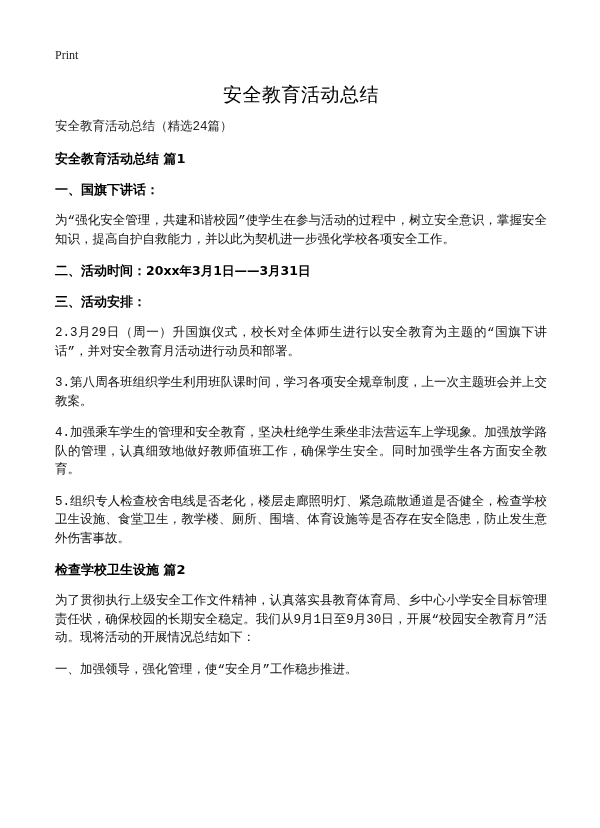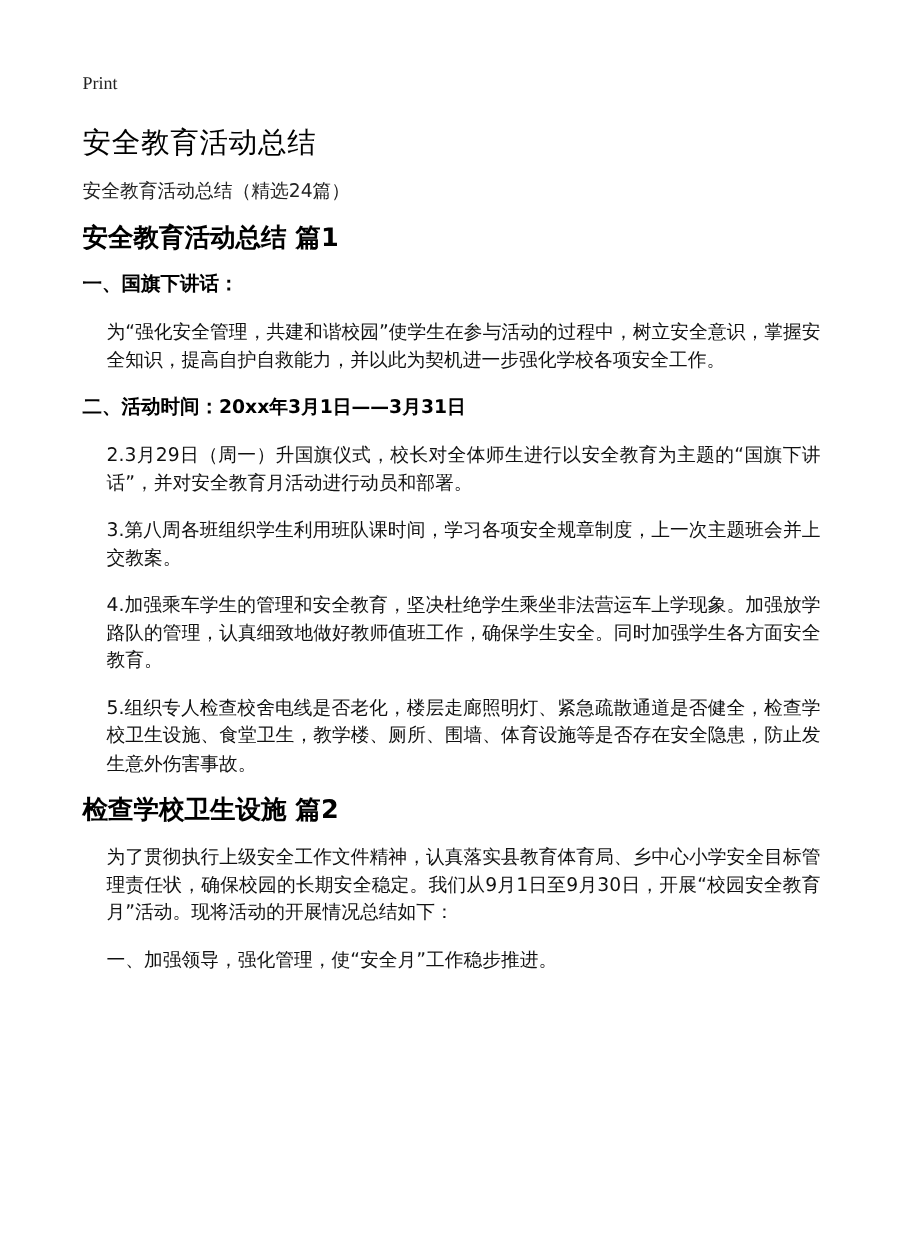--- a/index.html
+++ b/index.html
@@ -1,42 +1,43 @@
 <!DOCTYPE html>
 <html><head>
 <meta charset="utf-8">
 <style>
   html, body { margin: 0; padding: 0; background: #ffffff; }
   body { width: 600px; height: 828px; overflow: hidden; position: relative;
          font-family: "DejaVu Sans", "Liberation Sans", sans-serif; color: #111; }
   .page { position: absolute; left: 55px; top: 0; width: 492px; }
   .print { position: absolute; top: 48px; left: 0; font-family: Liberation Serif, serif; font-size: 12px; color: #222; }
-  .title { position: absolute; top: 82px; left: 0; width: 492px; font-size: 19px; font-weight: normal; color: #000; letter-spacing: 0.5px; }
+  .title { position: absolute; top: 82px; left: 0; width: 492px; text-align: center; font-size: 19px; font-weight: normal; color: #000; letter-spacing: 0.5px; }
   .flow { position: absolute; top: 118px; left: 0; width: 492px; }
-  .subtitle { font-size: 12.5px; color: #222; margin: 0 0 14px 0; line-height: 18px; }
-  .h-article { font-size: 17px; font-weight: bold; margin: 0 0 13px 0; line-height: 18px; color: #000; }
+  .subtitle { font-size: 12.5px; color: #222; margin: 0 0 14px 0; line-height: 18px; font-family: Liberation Mono, monospace; }
+  .h-article { font-size: 13px; font-weight: bold; margin: 0 0 13px 0; line-height: 18px; color: #000; }
   .h-section { font-size: 13px; font-weight: bold; margin: 0 0 13px 0; line-height: 18px; color: #000; }
   .h-section .inline-val { font-weight: bold; font-size: 12.5px; }
-  .para { font-size: 12.5px; line-height: 18.5px; margin: 0 0 13px 16px; color: #111; text-align: justify; }
+  .para { font-size: 12.5px; line-height: 18.5px; margin: 0 0 13px 0; color: #111; text-align: justify; font-family: Liberation Mono, monospace; }
 </style>
 </head>
 <body>
 
 <div class="page">
   <div class="print">Print</div>
   <div class="title">安全教育活动总结</div>
 
   <div class="flow">
     <p class="subtitle">安全教育活动总结（精选24篇）</p>
 
     <div>
       <p class="h-article">安全教育活动总结 篇1</p>
       <p class="h-section">一、国旗下讲话：</p>
       <p class="para">为“强化安全管理，共建和谐校园”使学生在参与活动的过程中，树立安全意识，掌握安全知识，提高自护自救能力，并以此为契机进一步强化学校各项安全工作。</p>
       <p class="h-section"><span>二、活动时间：</span><span class="inline-val">20xx年3月1日——3月31日</span></p>
+      <p class="h-section">三、活动安排：</p>
       <p class="para">2.3月29日（周一）升国旗仪式，校长对全体师生进行以安全教育为主题的“国旗下讲话”，并对安全教育月活动进行动员和部署。</p>
       <p class="para">3.第八周各班组织学生利用班队课时间，学习各项安全规章制度，上一次主题班会并上交教案。</p>
       <p class="para">4.加强乘车学生的管理和安全教育，坚决杜绝学生乘坐非法营运车上学现象。加强放学路队的管理，认真细致地做好教师值班工作，确保学生安全。同时加强学生各方面安全教育。</p>
       <p class="para">5.组织专人检查校舍电线是否老化，楼层走廊照明灯、紧急疏散通道是否健全，检查学校卫生设施、食堂卫生，教学楼、厕所、围墙、体育设施等是否存在安全隐患，防止发生意外伤害事故。</p>
     </div>
 
     <div>
       <p class="h-article">检查学校卫生设施 篇2</p>
       <p class="para">为了贯彻执行上级安全工作文件精神，认真落实县教育体育局、乡中心小学安全目标管理责任状，确保校园的长期安全稳定。我们从9月1日至9月30日，开展“校园安全教育月”活动。现将活动的开展情况总结如下：</p>
       <p class="para">一、加强领导，强化管理，使“安全月”工作稳步推进。</p>

